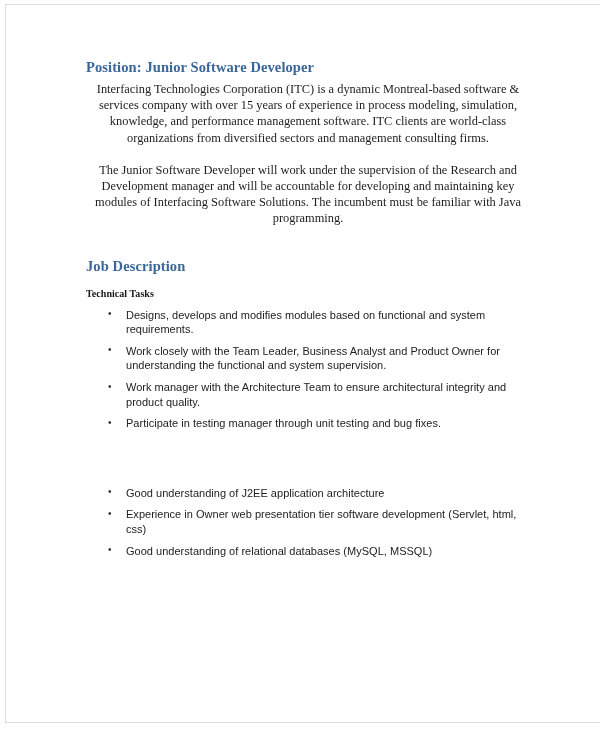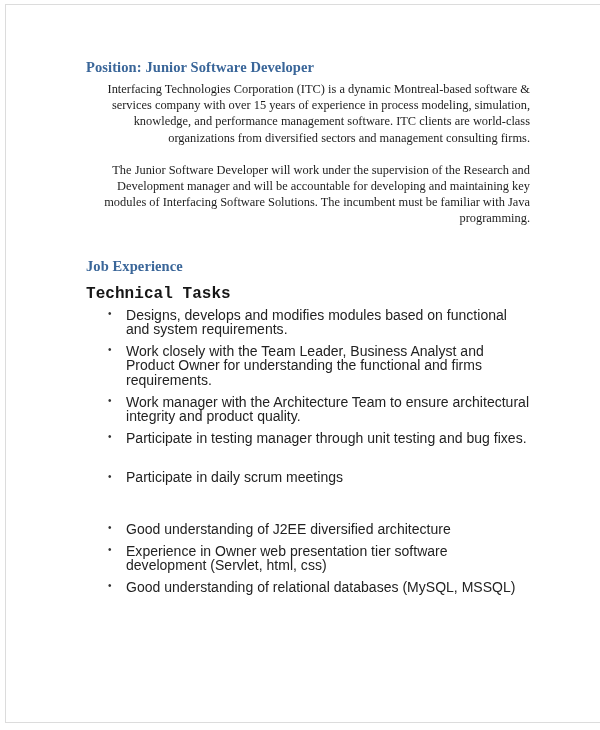--- a/index.html
+++ b/index.html
@@ -44,45 +44,45 @@
   .heading-position { margin-bottom: 5px; }
   .heading-section  { margin-bottom: 12px; }
 
   
   .body-para {
     font-family: "Liberation Serif", "DejaVu Serif", serif;
     font-size: 12.4px;
     line-height: 16.2px;
     color: #1d1d1d;
     margin: 0;
-    text-align: right;
+    text-align: center;
   }
   .para-gap { height: 16px; }
 
   
   .sub-header {
-    font-family: Liberation Mono, monospace;
+    font-family: Liberation Serif, serif;
     font-weight: bold;
-    font-size: 16px;
+    font-size: 10px;
     line-height: 14px;
     color: #161616;
     margin: 0;
     letter-spacing: 0.05px;
   }
 
   
   ul.bullets {
     list-style: none;
     margin: 0;
     padding: 0;
   }
   ul.bullets > li {
     position: relative;
     font-family: "Liberation Sans", "DejaVu Sans", sans-serif;
-    font-size: 14px;
+    font-size: 11px;
     line-height: 14.6px;
     color: #222222;
     padding-left: 40px;
     margin-top: 7px;
     letter-spacing: 0.02px;
   }
   ul.bullets > li::before {
     content: "\2022";
     position: absolute;
     left: 22px;
@@ -102,40 +102,39 @@
     <h1 class="doc-heading heading-position">Position: Junior Software Developer</h1>
 
     <p class="body-para">Interfacing Technologies Corporation (ITC) is a dynamic Montreal-based software &amp; services company with over 15 years of experience in process modeling, simulation, knowledge, and performance management software. ITC clients are world-class organizations from diversified sectors and management consulting firms.</p>
 
     <div class="para-gap"></div>
 
     <p class="body-para">The Junior Software Developer will work under the supervision of the Research and Development manager and will be accountable for developing and maintaining key modules of Interfacing Software Solutions. The incumbent must be familiar with Java programming.</p>
 
     <div class="sp-30"></div>
 
-    <h2 class="doc-heading heading-section">Job Experience</h2>
+    <h2 class="doc-heading heading-section">Job Description</h2>
 
     <h3 class="sub-header">Technical Tasks</h3>
     <ul class="bullets">
       <li>Designs, develops and modifies modules based on functional and system requirements.</li>
-      <li>Work closely with the Team Leader, Business Analyst and Product Owner for understanding the functional and firms requirements.</li>
+      <li>Work closely with the Team Leader, Business Analyst and Product Owner for understanding the functional and system supervision.</li>
       <li>Work manager with the Architecture Team to ensure architectural integrity and product quality.</li>
       <li>Participate in testing manager through unit testing and bug fixes.</li>
     </ul>
 
     <div class="sp-18"></div>
 
     <ul class="bullets">
-      <li>Participate in daily scrum meetings</li>
     </ul>
 
     <div class="sp-30"></div>
 
 
     <ul class="bullets">
-      <li>Good understanding of J2EE diversified architecture</li>
+      <li>Good understanding of J2EE application architecture</li>
       <li>Experience in Owner web presentation tier software development (Servlet, html, css)</li>
       <li>Good understanding of relational databases (MySQL, MSSQL)</li>
 
     </ul>
 
   </div>
 </div>
 
 </body></html>

